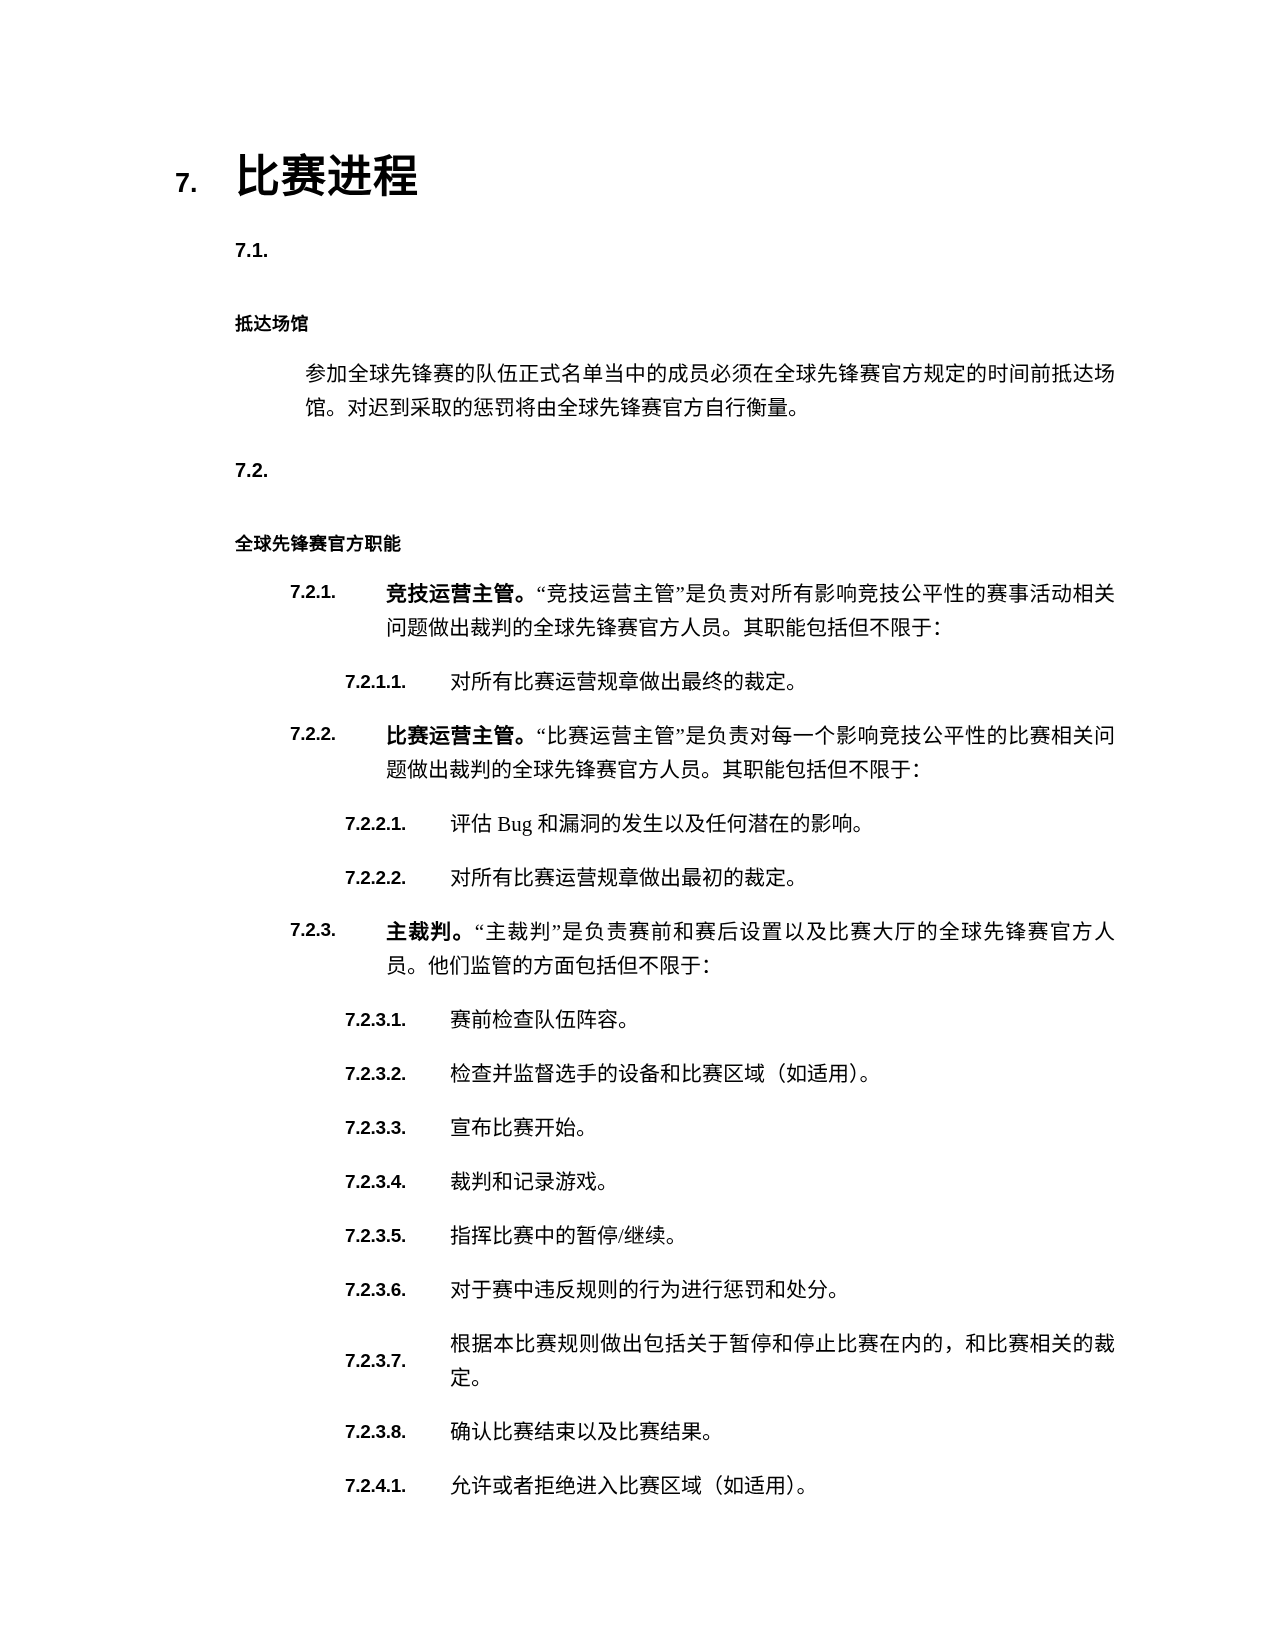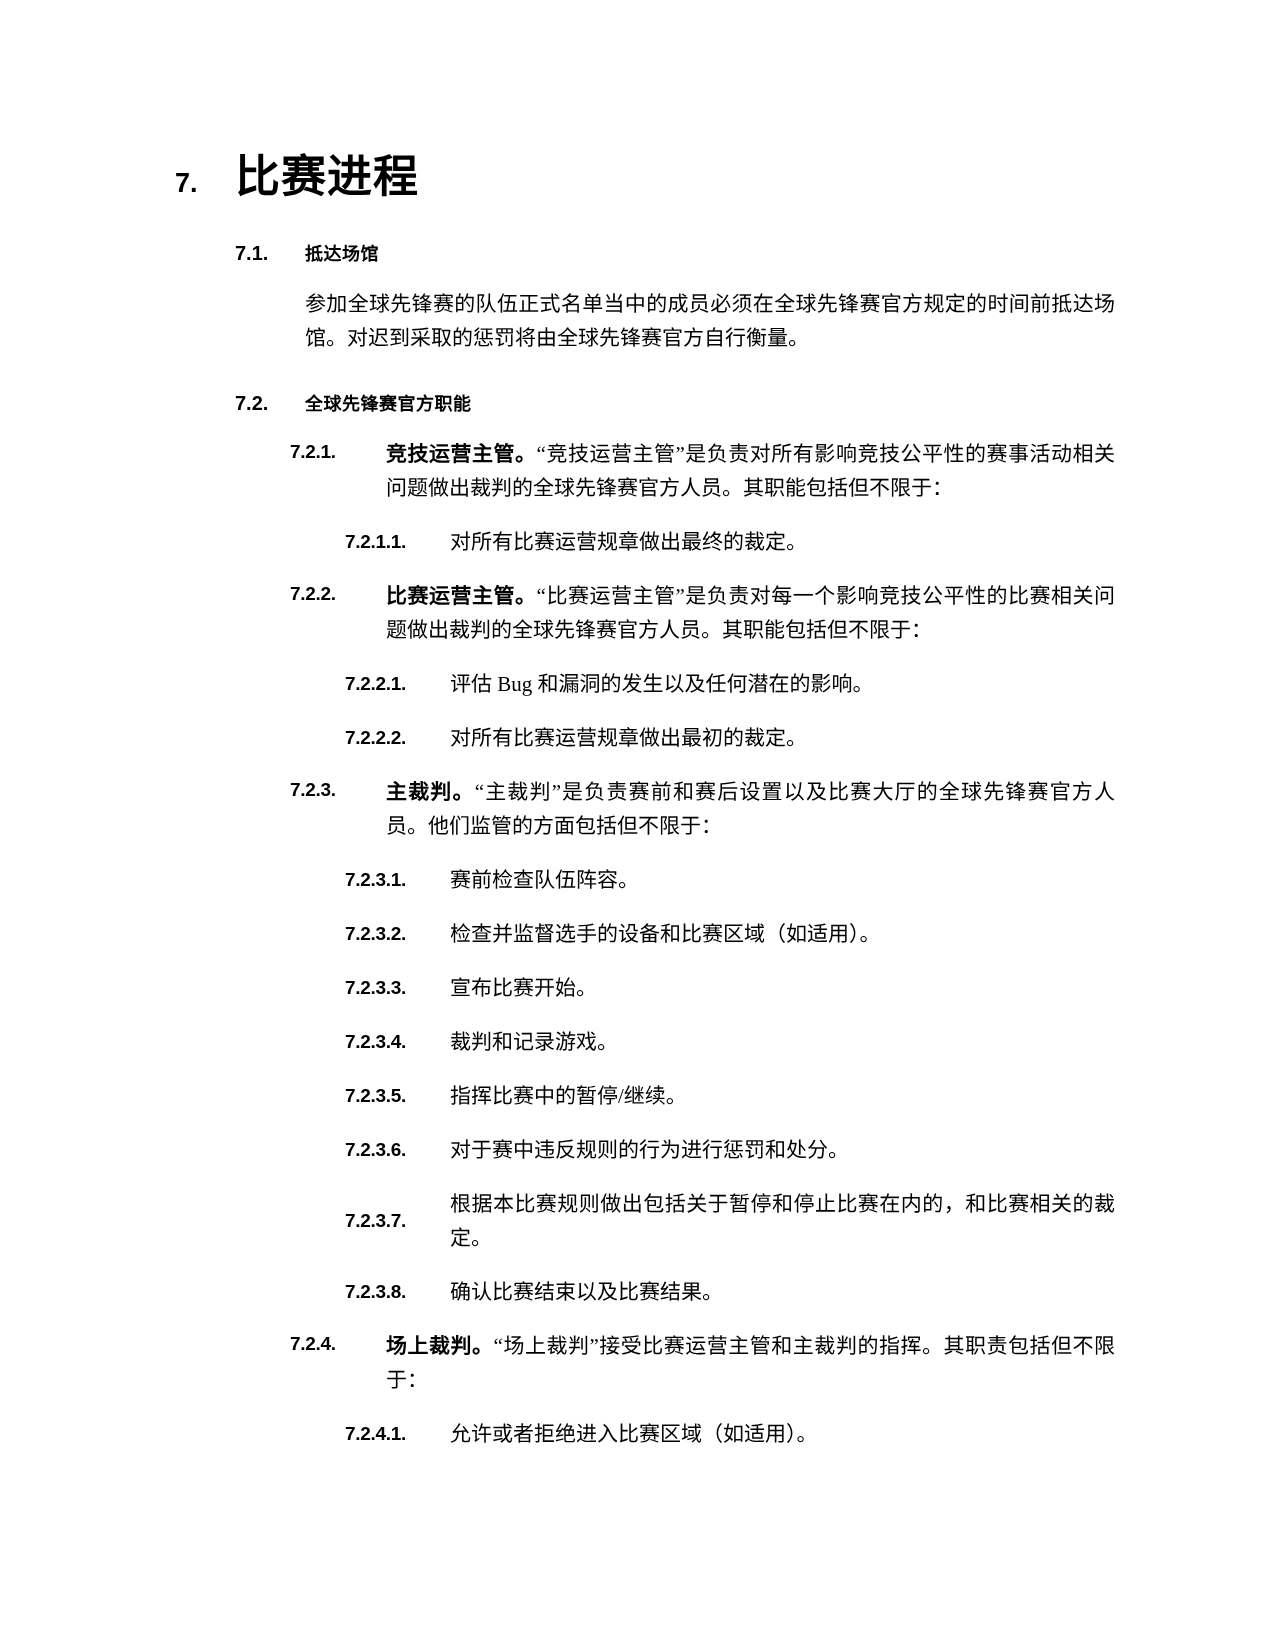--- a/index.html
+++ b/index.html
@@ -43,20 +43,21 @@
     font-size: 45px;
     letter-spacing: 1px;
   }
 
   
   .h2-row {
     display: flex;
     align-items: baseline;
     margin: 0 0 22px 0;
     padding-left: 60px;
+    flex-direction: column;
   }
   .h2-num {
     font-family: "Liberation Sans", "DejaVu Sans", sans-serif;
     font-weight: bold;
     font-size: 20px;
     width: 70px;
     flex: 0 0 70px;
   }
   .h2-text {
     font-family: "Liberation Serif", "DejaVu Serif", serif;
@@ -211,23 +212,19 @@
   <div class="lvl4-row">
     <span class="lvl4-num">7.2.3.7.</span>
     <span class="lvl4-body">根据本比赛规则做出包括关于暂停和停止比赛在内的，和比赛相关的裁定。</span>
   </div>
 
   <div class="lvl4-row">
     <span class="lvl4-num">7.2.3.8.</span>
     <span class="lvl4-body">确认比赛结束以及比赛结果。</span>
   </div>
 
-  <div class="lvl3-row">
-    <span class="lvl3-num">7.2.4.</span>
-    <span class="lvl3-body"><span class="lead">场上裁判。</span><span>“场上裁判”接受比赛运营主管和主裁判的指挥。其职责包括但不限于：</span></span>
-  </div>
 
   <div class="lvl4-row">
     <span class="lvl4-num">7.2.4.1.</span>
     <span class="lvl4-body">允许或者拒绝进入比赛区域（如适用）。</span>
   </div>
 
 </div>
 
 </body></html>

